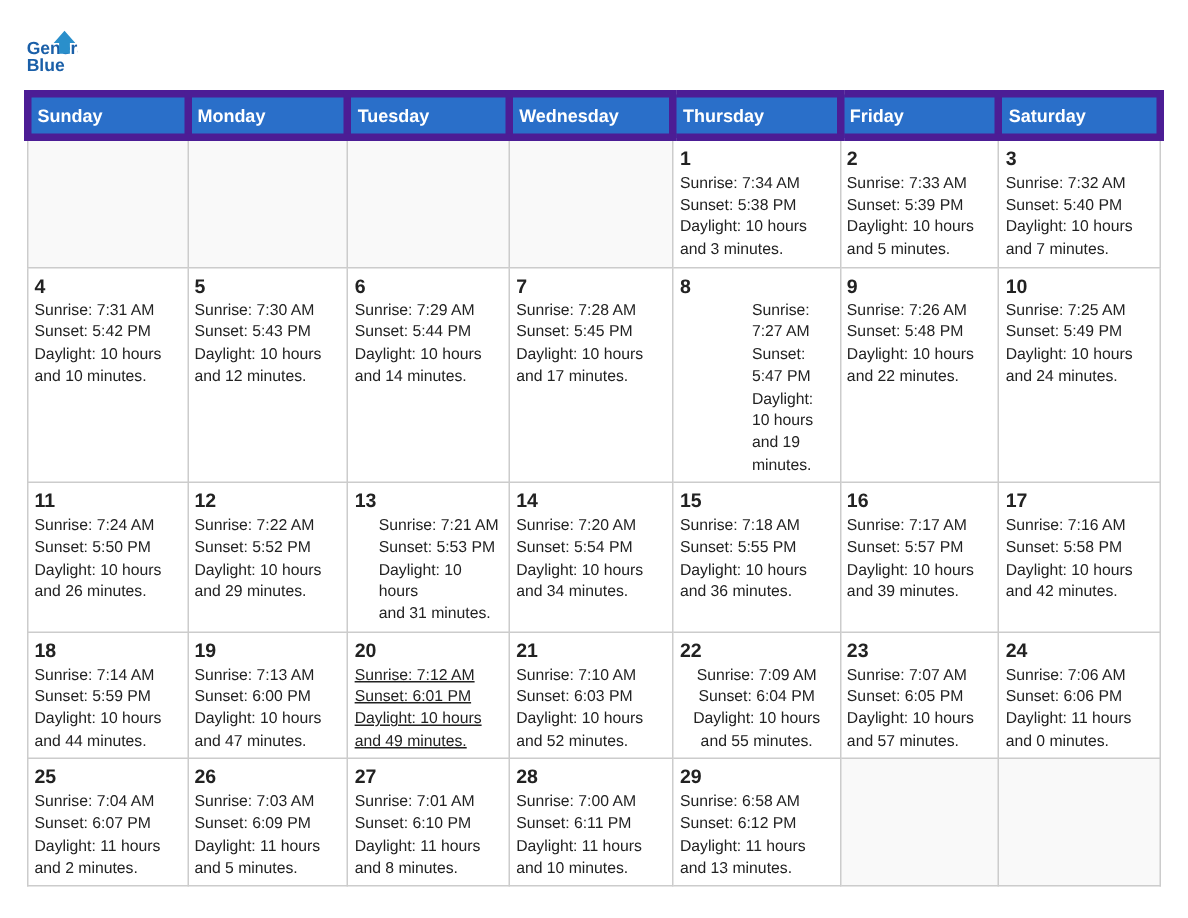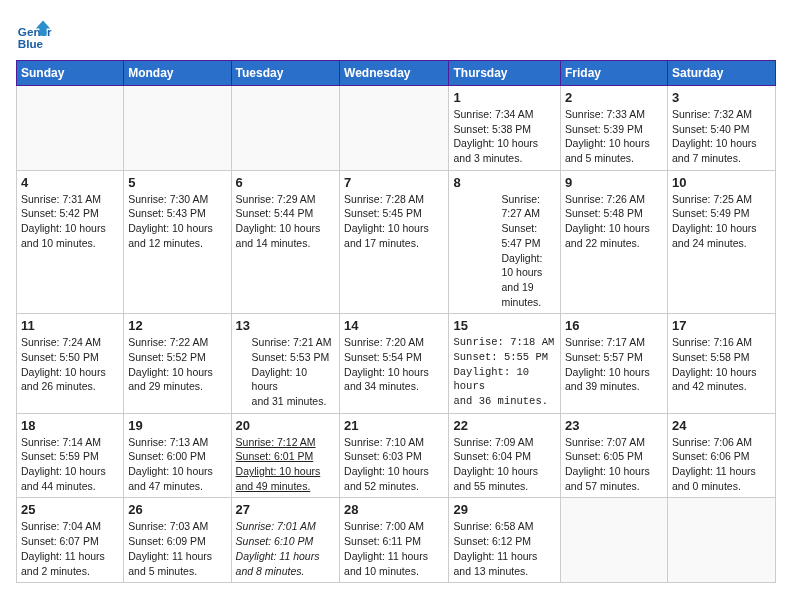--- a/index.html
+++ b/index.html
@@ -46,21 +46,21 @@
       border-collapse: collapse;
       font-size: 11px;
     }
     thead tr th {
       background: #2a6fc9;
       color: #fff;
       padding: 5px 4px;
       text-align: left;
       font-size: 12px;
       font-weight: bold;
-      border: 1px solid #4c1d95;
+      border: 5px solid #4c1d95;
     }
     tbody tr td {
       border: 1px solid #ccc;
       vertical-align: top;
       padding: 4px;
       height: 80px;
       width: 113px;
     }
     tbody tr td.empty {
       background: #f5f5f5;
@@ -225,21 +225,21 @@
         </td>
         <td>
           <span class="day-number">14</span>
           <div class="day-info" style="white-space: pre-line;">Sunrise: 7:20 AM
 Sunset: 5:54 PM
 Daylight: 10 hours
 and 34 minutes.</div>
         </td>
         <td>
           <span class="day-number">15</span>
-          <div class="day-info" style="white-space: pre-line; font-family: Liberation Mono, monospace;">Sunrise: 7:18 AM
+          <div class="day-info" style="white-space: pre-line;">Sunrise: 7:18 AM
 Sunset: 5:55 PM
 Daylight: 10 hours
 and 36 minutes.</div>
         </td>
         <td>
           <span class="day-number">16</span>
           <div class="day-info" style="white-space: pre-line;">Sunrise: 7:17 AM
 Sunset: 5:57 PM
 Daylight: 10 hours
 and 39 minutes.</div>
@@ -276,21 +276,21 @@
         </td>
         <td>
           <span class="day-number">21</span>
           <div class="day-info" style="white-space: pre-line;">Sunrise: 7:10 AM
 Sunset: 6:03 PM
 Daylight: 10 hours
 and 52 minutes.</div>
         </td>
         <td>
           <span class="day-number">22</span>
-          <div class="day-info" style="white-space: pre-line;">Sunrise: 7:09 AM
+          <div class="day-info" style="white-space: pre-line; text-align: center;">Sunrise: 7:09 AM
 Sunset: 6:04 PM
 Daylight: 10 hours
 and 55 minutes.</div>
         </td>
         <td>
           <span class="day-number">23</span>
           <div class="day-info" style="white-space: pre-line;">Sunrise: 7:07 AM
 Sunset: 6:05 PM
 Daylight: 10 hours
 and 57 minutes.</div>
@@ -313,21 +313,21 @@
         </td>
         <td>
           <span class="day-number">26</span>
           <div class="day-info" style="white-space: pre-line;">Sunrise: 7:03 AM
 Sunset: 6:09 PM
 Daylight: 11 hours
 and 5 minutes.</div>
         </td>
         <td>
           <span class="day-number">27</span>
-          <div class="day-info" style="white-space: pre-line; font-style: italic;">Sunrise: 7:01 AM
+          <div class="day-info" style="white-space: pre-line;">Sunrise: 7:01 AM
 Sunset: 6:10 PM
 Daylight: 11 hours
 and 8 minutes.</div>
         </td>
         <td>
           <span class="day-number">28</span>
           <div class="day-info" style="white-space: pre-line;">Sunrise: 7:00 AM
 Sunset: 6:11 PM
 Daylight: 11 hours
 and 10 minutes.</div>

